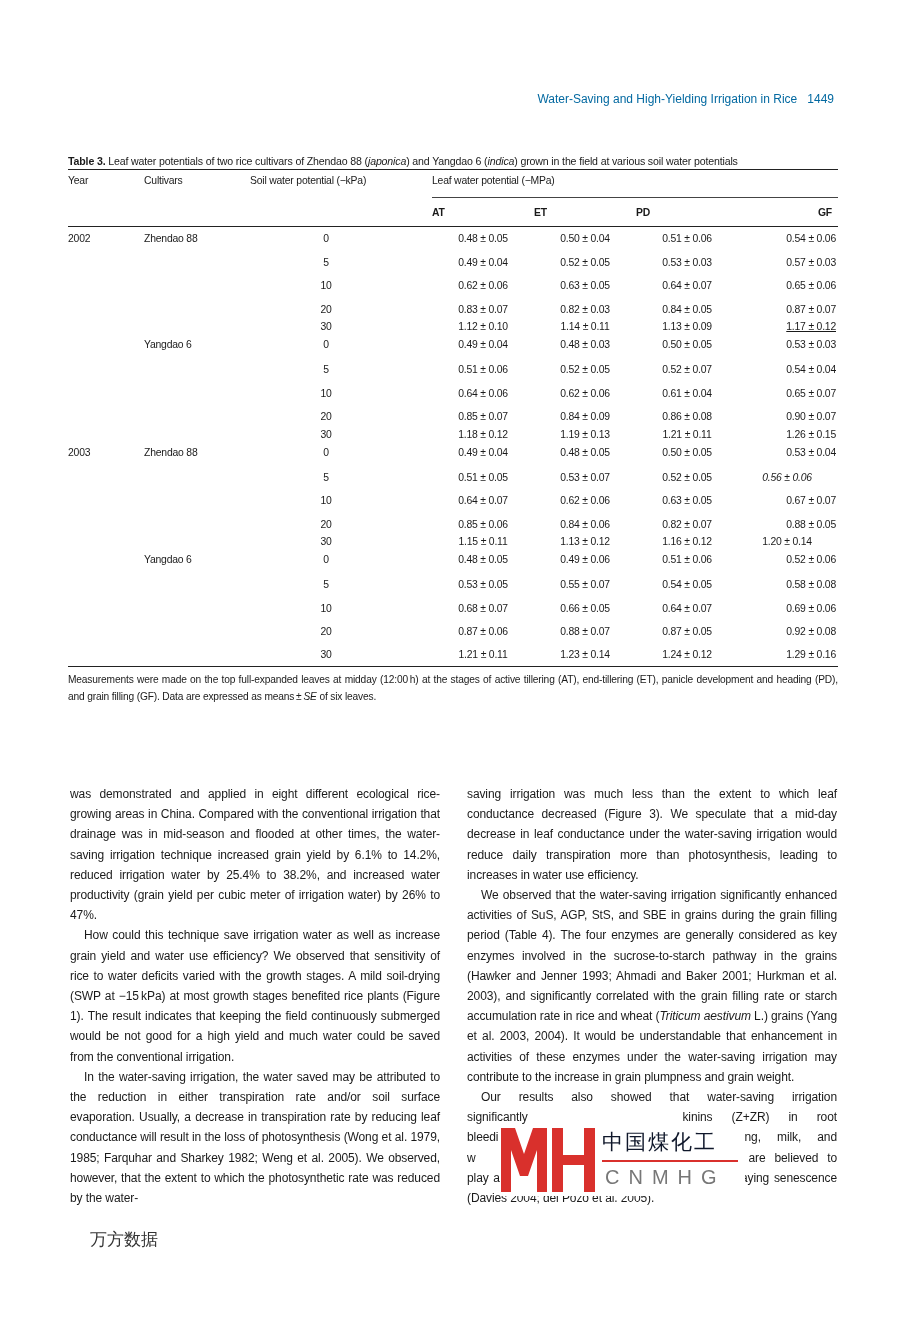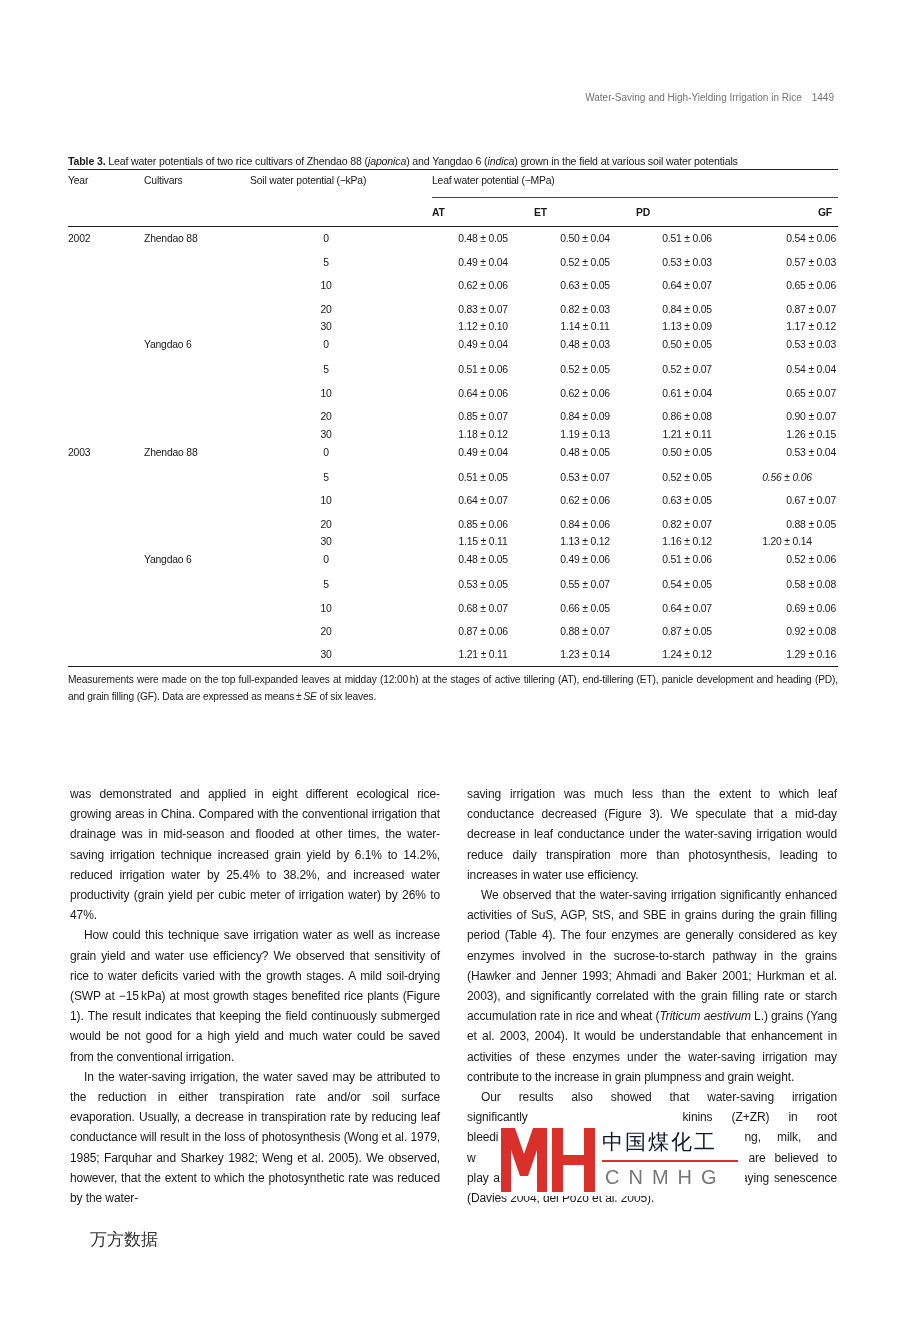--- a/index.html
+++ b/index.html
@@ -1,18 +1,18 @@
 <!DOCTYPE html>
 <html><head>
   <meta charset="utf-8">
   <style>
     html, body { margin: 0; padding: 0; background: #ffffff; }
     body { width: 904px; height: 1320px; position: relative; overflow: hidden;
       font-family: "Liberation Sans", sans-serif; color: #1a1a1a; }
-    .running-head { position: absolute; top: 92px; right: 70px; font-size: 10px; color: #737373; }
+    .running-head { position: absolute; top: 92px; right: 70px; font-size: 12px; color: #0369a1; }
     .running-head .pg { margin-left: 10px; }
     .table-wrap { position: absolute; left: 68px; top: 155px; width: 770px; }
     .caption { font-size: 10.6px; white-space: nowrap; letter-spacing: -0.15px; padding-bottom: 2px; border-bottom: 1.5px solid #222; }
     .caption b { font-weight: bold; }
     table { border-collapse: collapse; width: 770px; font-size: 10.4px; letter-spacing: -0.2px; }
     thead th { font-weight: normal; text-align: left; padding: 0; height: 22px; vertical-align: top; }
     thead tr.h1 th { padding-top: 5px; }
     thead tr.h2 th { text-align: left; height: 28px; vertical-align: middle; font-weight: bold; border-top: 1px solid #444; border-bottom: 1.5px solid #222; }
     thead tr.h2 th.blank { border-top: none; }
     td { padding: 0; height: 23.5px; vertical-align: middle; }
@@ -109,21 +109,21 @@
           <td class="val">0.84 ± 0.05</td>
           <td class="val" style="text-align: right; padding-right: 2px;">0.87 ± 0.07</td>
         </tr>
         <tr class="grp-end">
           <td class="year"></td>
           <td class="cult" style="padding-left: 14px;"></td>
           <td class="swp">30</td>
           <td class="val">1.12 ± 0.10</td>
           <td class="val">1.14 ± 0.11</td>
           <td class="val">1.13 ± 0.09</td>
-          <td class="val" style="text-align: right; padding-right: 2px;">1.17 ± 0.12</td>
+          <td class="val" style="text-align: right; padding-right: 2px; text-decoration: underline;">1.17 ± 0.12</td>
         </tr>
         <tr class="grp-start">
           <td class="year"></td>
           <td class="cult" style="padding-left: 14px;">Yangdao 6</td>
           <td class="swp">0</td>
           <td class="val">0.49 ± 0.04</td>
           <td class="val">0.48 ± 0.03</td>
           <td class="val">0.50 ± 0.05</td>
           <td class="val" style="text-align: right; padding-right: 2px;">0.53 ± 0.03</td>
         </tr>

